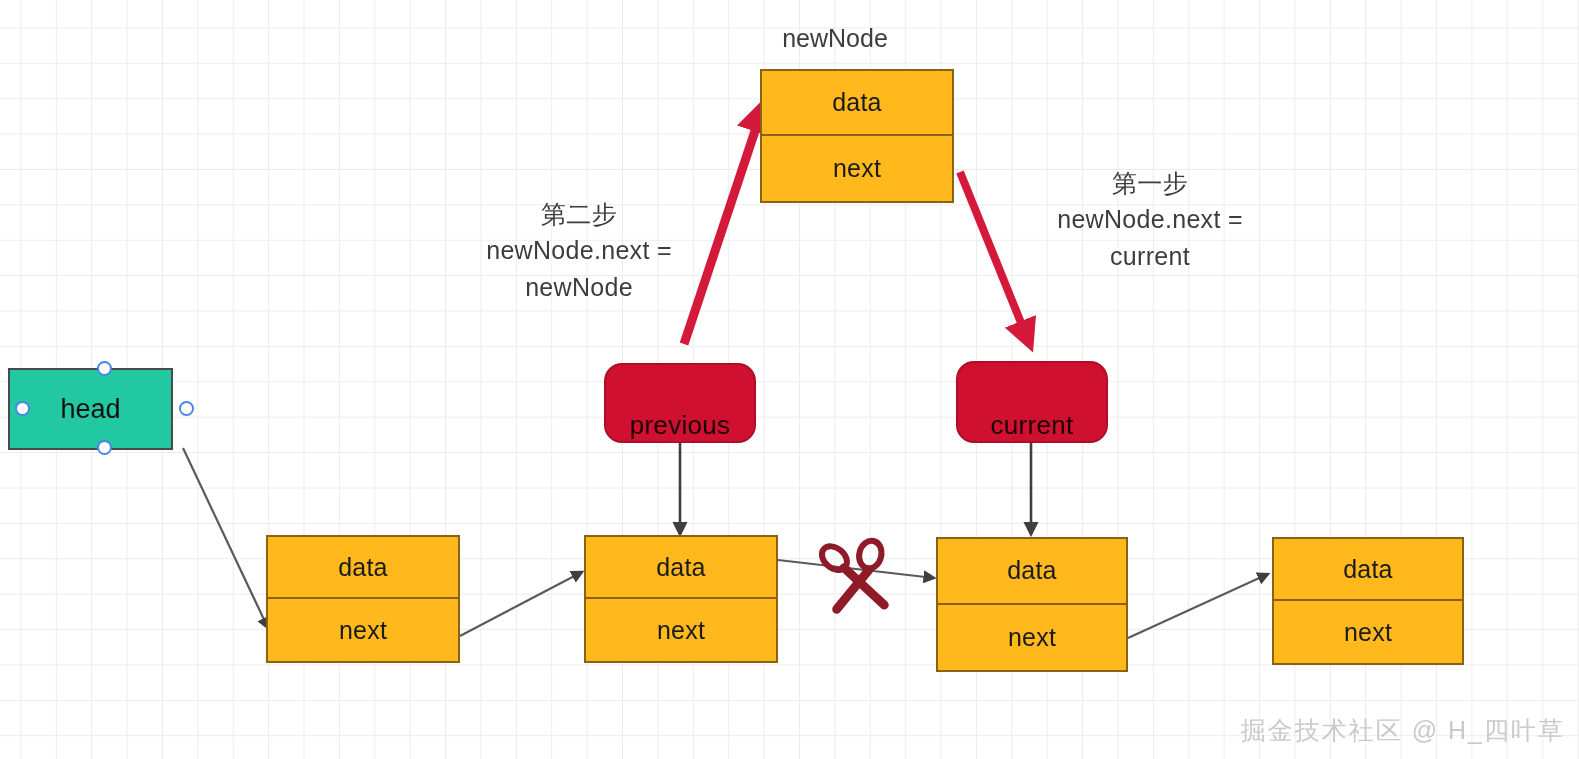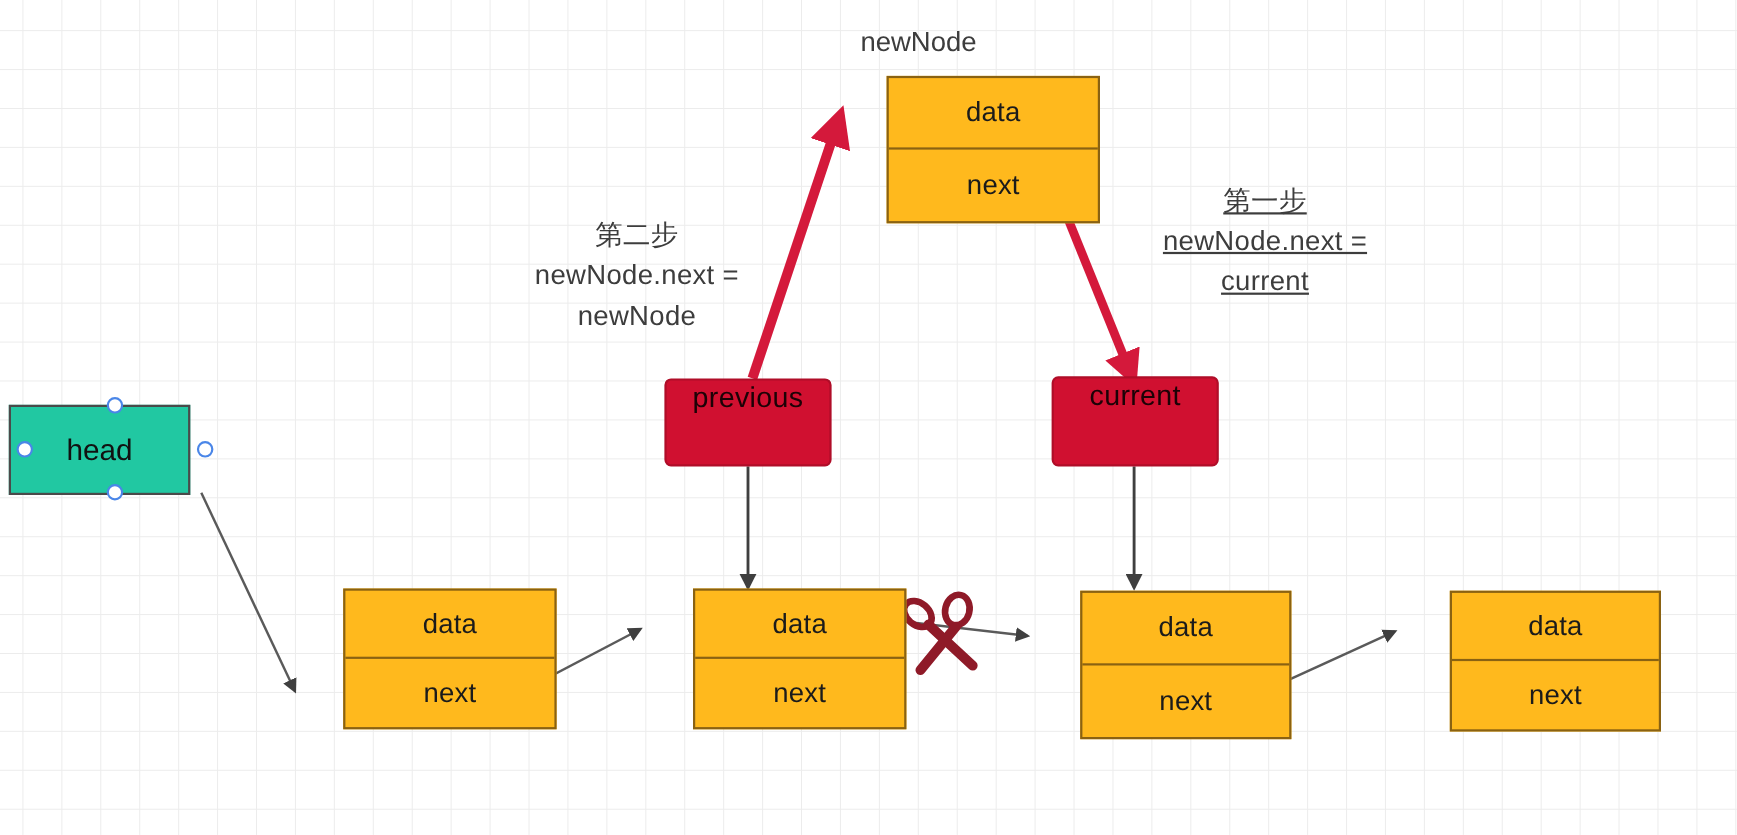--- a/index.html
+++ b/index.html
@@ -22,21 +22,20 @@
     position: absolute; left: 0; top: 0;
     width: 1579px; height: 759px;
     pointer-events: none;
   }
 
   
   .node {
     position: absolute;
     border: 2px solid #8a6212;
     background: #FFB91D;
-    margin-left: 46px;
   }
   .node .cell {
     display: flex;
     align-items: center;
     justify-content: center;
     height: 50%;
     font-size: 25px;
     color: #1b1b1b;
     letter-spacing: 0.2px;
   }
@@ -58,25 +57,26 @@
     background: #ffffff;
     border: 2px solid #4a86e8;
     box-sizing: border-box;
   }
 
   
   .ptr-box {
     position: absolute;
     background: #D01030;
     border: 2px solid #b00d28;
-    border-radius: 6px;
-    display: flex; align-items: flex-start; justify-content: center;
+    border-radius: 18px;
+    display: flex; align-items: flex-end; justify-content: center;
     font-size: 26px;
     color: #1c0206;
     letter-spacing: 0.3px;
+    margin-top: 19px;
   }
 
   
   .label {
     position: absolute;
     color: #3d3d3d;
     font-size: 25px;
     line-height: 1.45;
     text-align: center;
     white-space: pre-line;
@@ -160,21 +160,21 @@
 
   <div class="node" style="left:760px; top:69px; width:194px; height:134px;">
     <div class="cell top">data</div>
     <div class="cell">next</div>
   </div>
 
   <div class="label" style="left:470px; top:196px; width:218px;">第二步
 newNode.next =
 newNode</div>
 
-  <div class="label" style="left:1040px; top:165px; width:220px;text-decoration:underline;">第一步
+  <div class="label" style="left:1040px; top:165px; width:220px;">第一步
 newNode.next =
 current</div>
 
   <div class="head-box" style="left:8px; top:368px; width:165px; height:82px;">
     <span>head</span>
   </div>
   <div class="handle" style="left:97px; top:361px;"></div>
   <div class="handle" style="left:97px; top:440px;"></div>
   <div class="handle" style="left:15px; top:401px;"></div>
   <div class="handle" style="left:179px; top:401px;"></div>
@@ -200,14 +200,15 @@
   <div class="node" style="left:936px; top:537px; width:192px; height:135px;">
     <div class="cell top">data</div>
     <div class="cell">next</div>
   </div>
 
   <div class="node" style="left:1272px; top:537px; width:192px; height:128px;">
     <div class="cell top">data</div>
     <div class="cell">next</div>
   </div>
 
+  <div class="watermark">掘金技术社区 @ H_四叶草</div>
 
 </div>
 
 </body></html>

